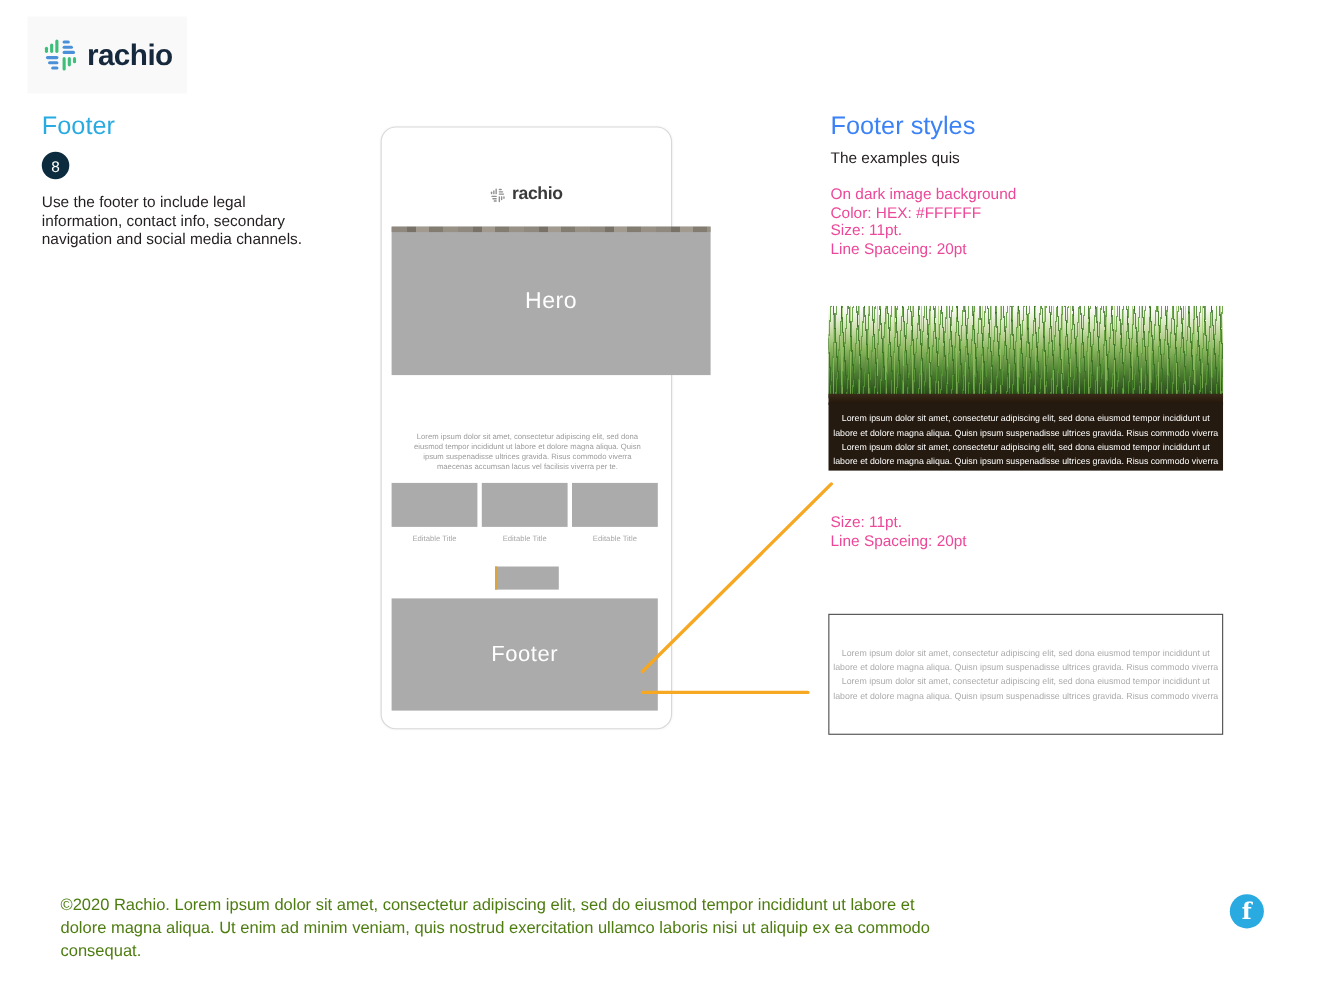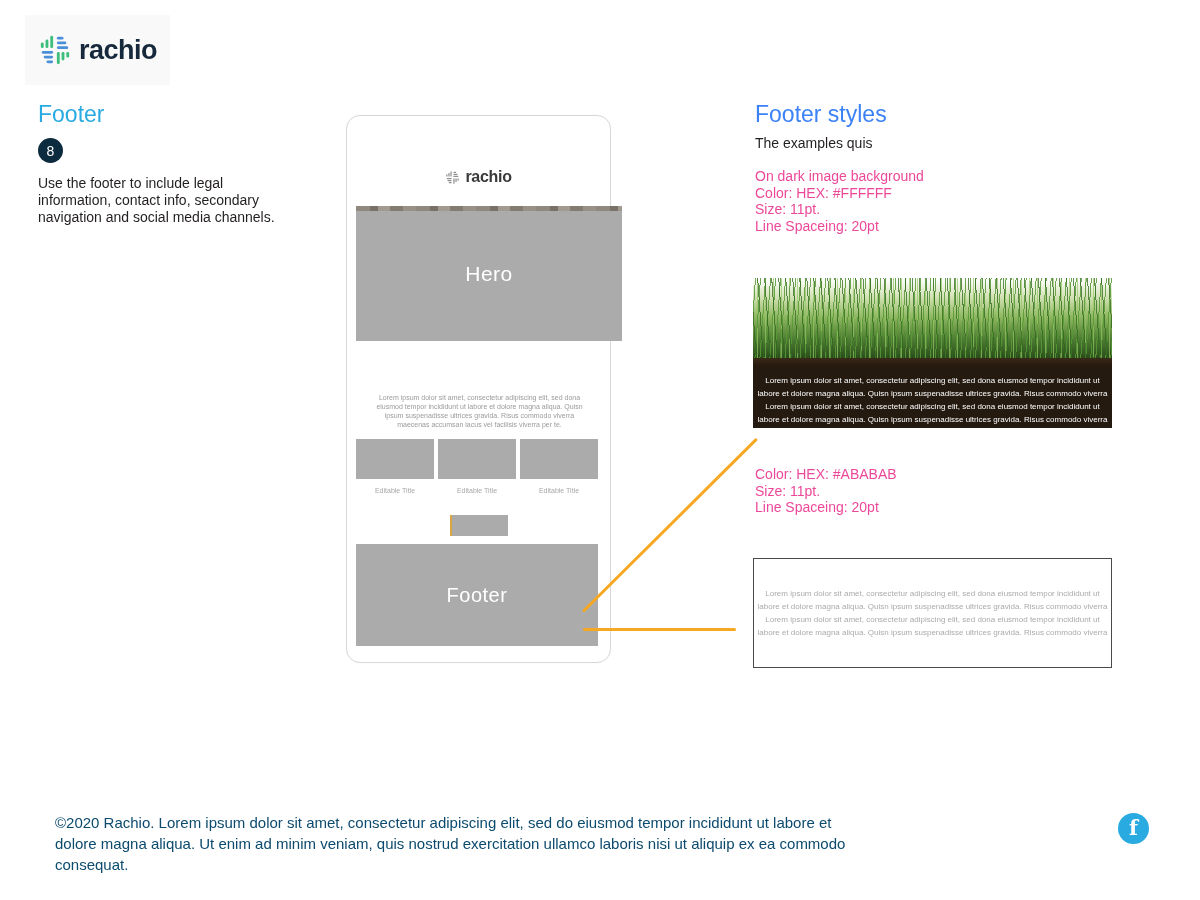--- a/index.html
+++ b/index.html
@@ -12,21 +12,21 @@
 
   
   .left-title { position:absolute; left:38px; top:101px; font-size:23px; color:#29abe2; font-weight:500; }
   .step-badge { position:absolute; left:38px; top:138px; width:25px; height:25px; border-radius:50%; background:#0d2b3e; color:#fff; font-size:14px; display:flex; align-items:center; justify-content:center; }
   .left-desc { position:absolute; left:38px; top:175px; width:250px; font-size:14px; line-height:17px; color:#231f20; }
 
   
   .mockup { position:absolute; left:346px; top:115px; width:265px; height:548px; background:#fff; border:1px solid #d8d8d8; border-radius:14px; box-shadow:0 0 2px rgba(0,0,0,0.04); }
   .mockup-logo { position:absolute; left:0; top:52px; width:100%; display:flex; align-items:center; justify-content:center; gap:5px; }
   .mockup-logo-word { font-size:16px; font-weight:600; color:#3a3a3a; letter-spacing:-0.3px; }
-  .hero-block { position:absolute; left:9px; top:90px; width:266px; height:135px; background:#ababab; display:flex; align-items:center; justify-content:center; }
+  .hero-block { position:absolute; left:9px; top:90px; width:290px; height:135px; background:#ababab; display:flex; align-items:center; justify-content:center; }
   .hero-torn { position:absolute; left:0; top:0; width:100%; height:5px;
       background:repeating-linear-gradient(90deg,#8a8276 0 14px,#6f675c 14px 22px,#a0978a 22px 34px,#7b7366 34px 47px,#958c7e 47px 60px); opacity:.85; }
   .hero-label { color:#ffffff; font-size:21px; font-weight:300; letter-spacing:.5px; }
   .mockup-headline { position:absolute; left:0; top:240px; width:100%; text-align:center; font-size:18px; color:#2b2b2b; }
   .mockup-body { position:absolute; left:24px; top:277px; width:217px; font-size:7px; line-height:9px; color:#9b9b9b; text-align:center; }
   .card-row { position:absolute; left:9px; top:323px; width:242px; display:flex; gap:4px; }
   .card-col { width:78px; display:flex; flex-direction:column; align-items:center; }
   .card-block { width:78px; height:40px; background:#ababab; }
   .card-caption { margin-top:8px; font-size:7px; color:#a8a8a8; }
   .mockup-button { position:absolute; left:103px; top:399px; width:58px; height:21px; background:#ababab; border-left:2px solid #d9a441; }
@@ -56,21 +56,21 @@
   .grass-soil { position:absolute; left:0; top:80px; width:100%; height:10px;
       background:linear-gradient(to bottom,#3a2a18,#201409); }
   .grass-dark { position:absolute; left:0; top:88px; width:100%; height:62px; background:#241a10; padding-top:8px; }
   .grass-line { font-size:8px; line-height:13px; color:#ffffff; text-align:center; }
 
   
   .white-box { position:absolute; left:753px; top:558px; width:359px; height:110px; background:#ffffff; border:1px solid #4a4a4a; padding-top:28px; }
   .white-line { font-size:8px; line-height:13px; color:#ababab; text-align:center; }
 
   
-  .legal { position:absolute; left:55px; top:812px; width:795px; font-size:15px; line-height:21px; color:#0c4a6e; }
+  .legal { position:absolute; left:55px; top:812px; width:795px; font-size:15px; line-height:21px; color:#4d7c0f; }
   .facebook { position:absolute; left:1118px; top:813px; width:31px; height:31px; border-radius:50%; background:#29abe2; color:#ffffff; display:flex; align-items:center; justify-content:center; font-size:21px; font-weight:700; font-family:"DejaVu Serif", serif; cursor:pointer; }
   .facebook span { position:relative; top:-1px; }
 
   svg { display:block; }
 </style>
 </head>
 <body>
 
 <div class="page">
 
@@ -172,21 +172,20 @@
     <div class="grass-soil"></div>
     <div class="grass-dark">
       <div class="grass-line">Lorem ipsum dolor sit amet, consectetur adipiscing elit, sed dona eiusmod tempor incididunt ut</div>
       <div class="grass-line">labore et dolore magna aliqua. Quisn ipsum suspenadisse ultrices gravida. Risus commodo viverra</div>
       <div class="grass-line">Lorem ipsum dolor sit amet, consectetur adipiscing elit, sed dona eiusmod tempor incididunt ut</div>
       <div class="grass-line">labore et dolore magna aliqua. Quisn ipsum suspenadisse ultrices gravida. Risus commodo viverra</div>
     </div>
   </div>
 
   <div class="spec-block spec-white">
-    <div>Color: HEX: #ABABAB</div>
     <div>Size: 11pt.</div>
     <div>Line Spaceing: 20pt</div>
   </div>
 
   <div class="white-box">
     <div class="white-line">Lorem ipsum dolor sit amet, consectetur adipiscing elit, sed dona eiusmod tempor incididunt ut</div>
     <div class="white-line">labore et dolore magna aliqua. Quisn ipsum suspenadisse ultrices gravida. Risus commodo viverra</div>
     <div class="white-line">Lorem ipsum dolor sit amet, consectetur adipiscing elit, sed dona eiusmod tempor incididunt ut</div>
     <div class="white-line">labore et dolore magna aliqua. Quisn ipsum suspenadisse ultrices gravida. Risus commodo viverra</div>
   </div>

